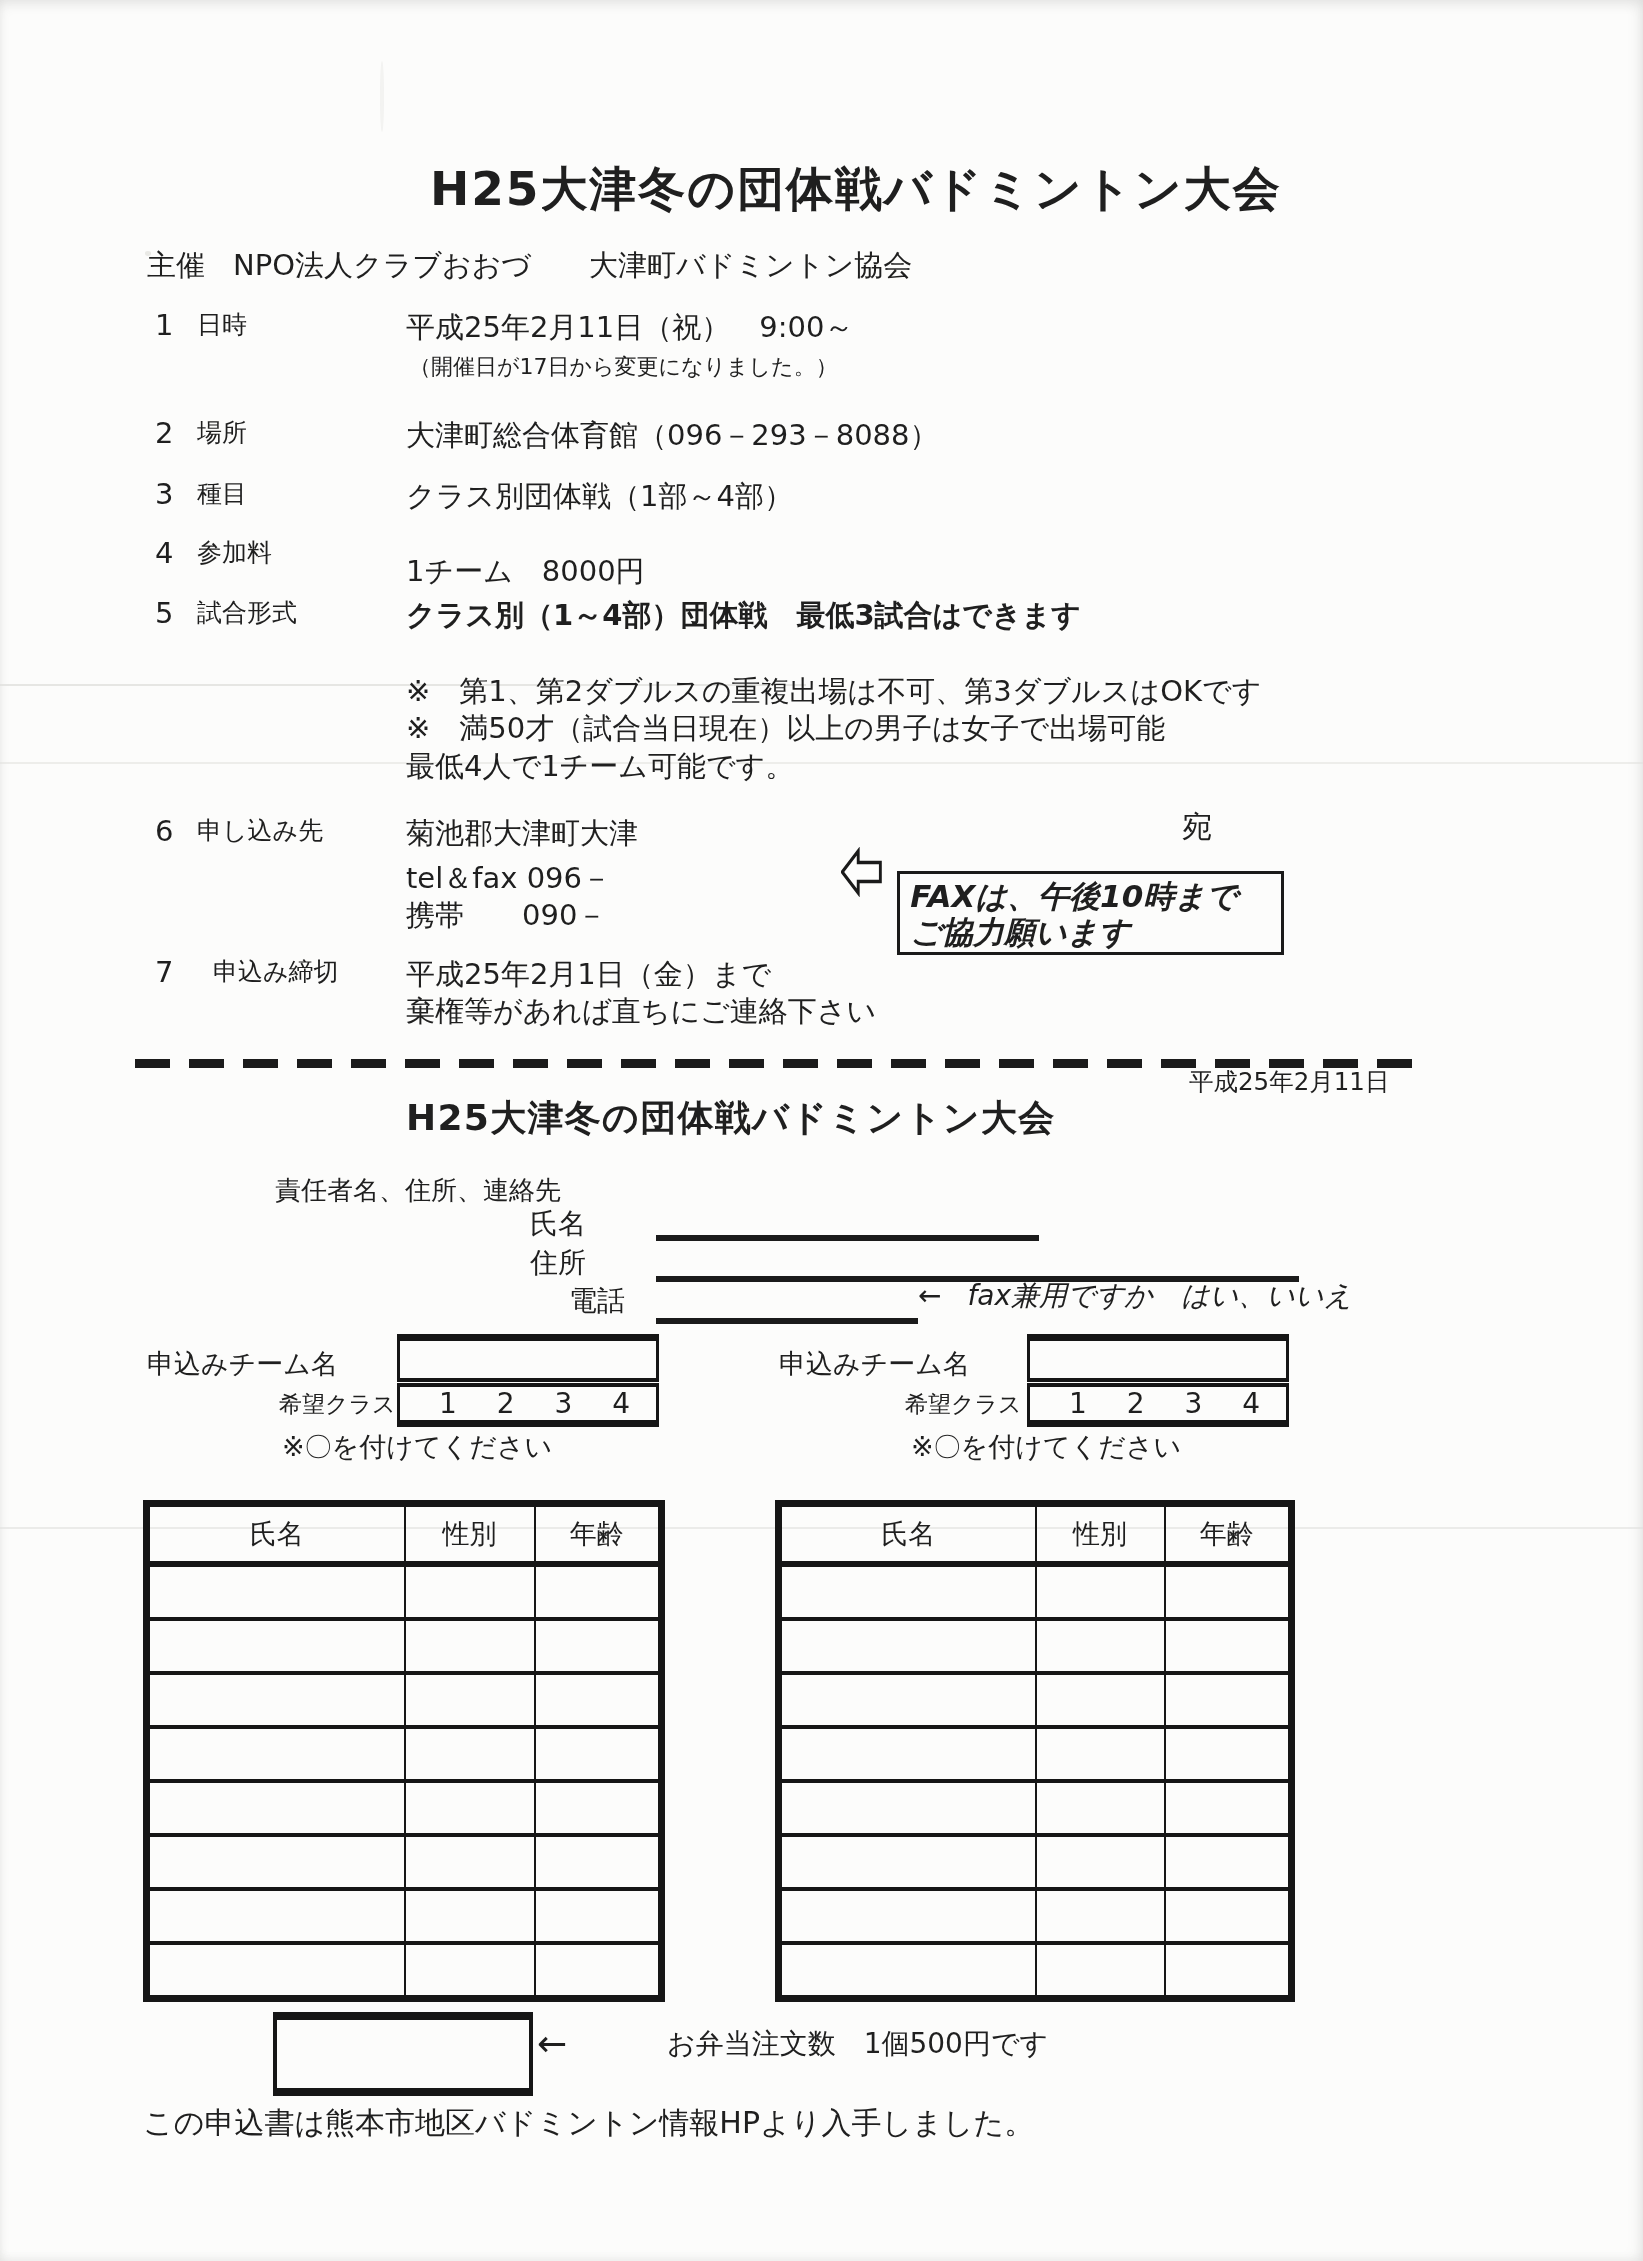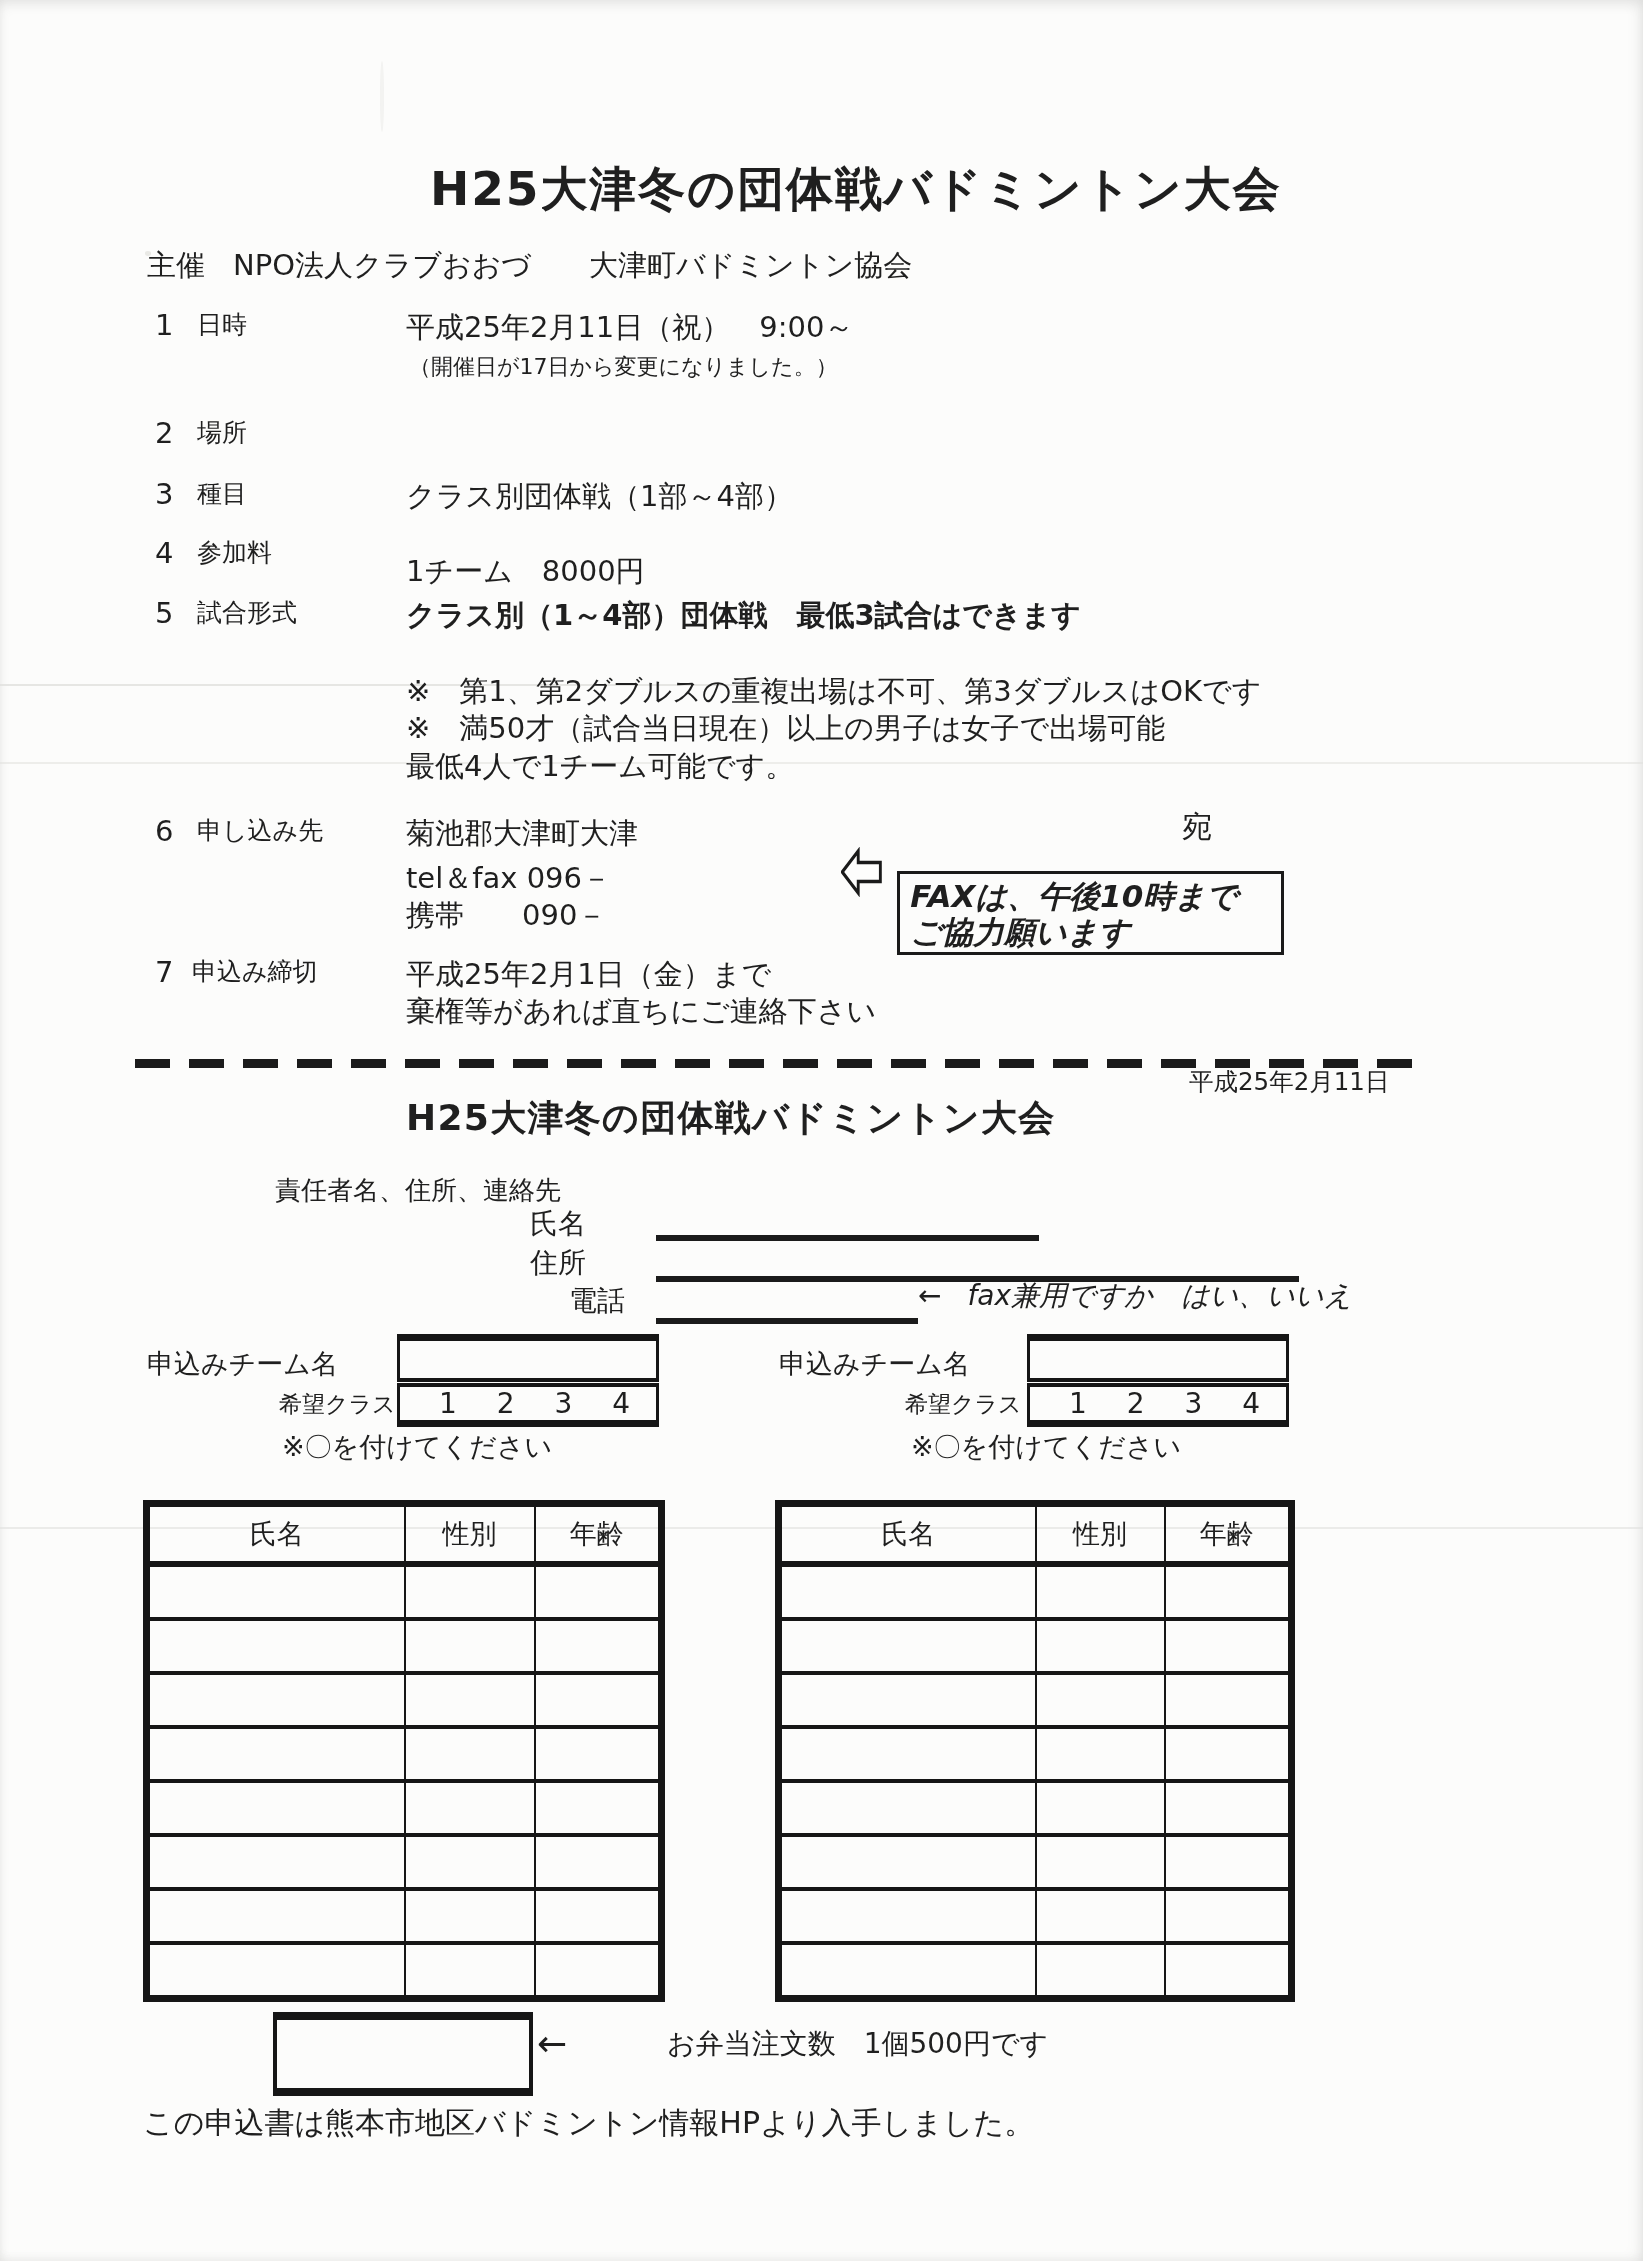--- a/index.html
+++ b/index.html
@@ -63,20 +63,21 @@
     <span>主催</span><span style="display:inline-block;width:28px;"></span><span>NPO法人クラブおおづ　　大津町バドミントン協会</span>
   </div>
 
   <div class="abs item-num" style="left:155px;top:308px;">1</div>
   <div class="abs item-label" style="left:197px;top:308px;">日時</div>
   <div class="abs body-t" style="left:406px;top:308px;">平成25年2月11日（祝）　9:00～</div>
   <div class="abs note-t" style="left:409px;top:352px;">（開催日が17日から変更になりました。）</div>
 
   <div class="abs item-num" style="left:155px;top:416px;">2</div>
   <div class="abs item-label" style="left:197px;top:416px;">場所</div>
+  <div class="abs body-t" style="left:406px;top:416px;">大津町総合体育館（096－293－8088）</div>
 
   <div class="abs item-num" style="left:155px;top:477px;">3</div>
   <div class="abs item-label" style="left:197px;top:477px;">種目</div>
   <div class="abs body-t" style="left:406px;top:477px;">クラス別団体戦（1部～4部）</div>
 
   <div class="abs item-num" style="left:155px;top:536px;">4</div>
   <div class="abs item-label" style="left:197px;top:536px;">参加料</div>
   <div class="abs body-t" style="left:406px;top:536px;margin-top:16px;">1チーム　8000円</div>
 
   <div class="abs item-num" style="left:155px;top:596px;">5</div>
@@ -97,21 +98,21 @@
   <svg class="abs" style="left:841px;top:847px;" width="41" height="50" viewBox="0 0 100 100" preserveAspectRatio="none">
     <polygon points="3,50 42,8 42,31 96,31 96,69 42,69 42,92" fill="#fdfdfc" stroke="#1a1a1a" stroke-width="7"></polygon>
   </svg>
 
   <div class="fax-box">
     <div>FAXは、午後10時まで</div>
     <div>ご協力願います</div>
   </div>
 
   <div class="abs item-num" style="left:155px;top:955px;">7</div>
-  <div class="abs item-label" style="left:192px;top:955px;">申込み締切</div>
+  <div class="abs item-label" style="left:213px;top:955px;">申込み締切</div>
   <div class="abs body-t" style="left:406px;top:955px;">平成25年2月1日（金）まで</div>
   <div class="abs body-t" style="left:406px;top:992px;">棄権等があれば直ちにご連絡下さい</div>
 
   <div class="dash-line"></div>
 
   <div class="abs" style="left:1189px;top:1065px;font-size:24.5px;">平成25年2月11日</div>
 
   <div class="abs form-title" style="left:406px;top:1094px;">H25大津冬の団体戦バドミントン大会</div>
 
   <div class="abs" style="left:275px;top:1173px;font-size:26px;">責任者名、住所、連絡先</div>

